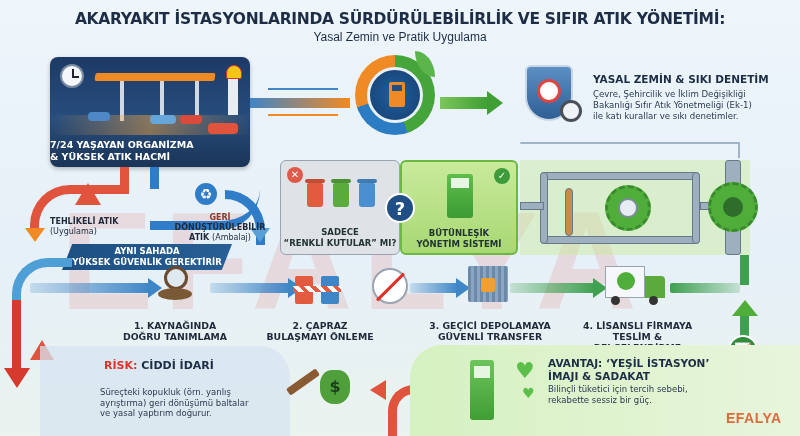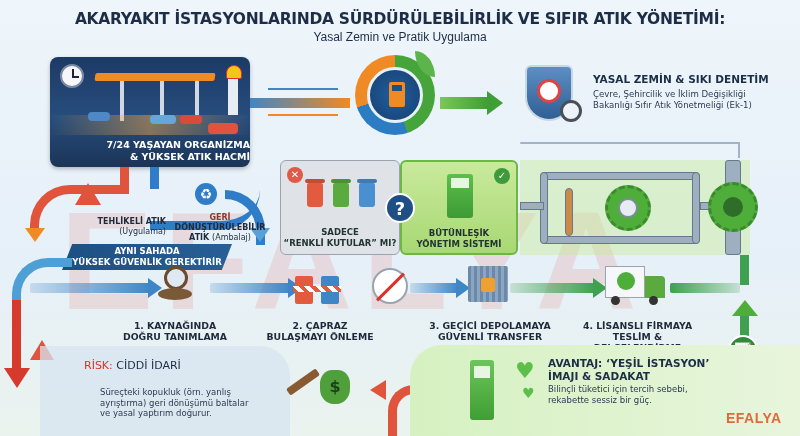--- a/index.html
+++ b/index.html
@@ -13,21 +13,21 @@
   .station{left:50px;top:57px;width:200px;height:110px;border-radius:8px;background:linear-gradient(180deg,#1d3a66 0%,#274d7d 55%,#1b3457 100%);overflow:hidden;box-shadow:0 2px 4px rgba(0,0,0,.25)}
   .canopy{left:45px;top:16px;width:120px;height:8px;background:#f08a24;border-radius:2px;transform:skewX(-8deg)}
   .canopy-pole{width:4px;height:40px;background:#cfd8e3;top:24px}
   .clock{left:10px;top:7px;width:24px;height:24px;border-radius:50%;background:#f4f6f9;border:2px solid #7b8aa0}
   .clock:before{content:"";position:absolute;left:10px;top:3px;width:2px;height:9px;background:#223}
   .clock:after{content:"";position:absolute;left:10px;top:10px;width:7px;height:2px;background:#223}
   .shell{left:176px;top:8px;width:16px;height:14px;background:#f5c518;border-radius:8px 8px 2px 2px;border:1px solid #d33}
   .sign{left:178px;top:22px;width:10px;height:36px;background:#e8edf3}
   .car{height:9px;border-radius:4px}
   .road{left:0;top:58px;width:200px;height:20px;background:linear-gradient(90deg,rgba(255,170,60,.0),rgba(255,170,60,.45),rgba(255,170,60,.0))}
-  .station-label{left:0;top:82px;width:200px;text-align:right;color:#fff;font-weight:bold;font-size:9.5px;line-height:12px}
+  .station-label{left:0;top:82px;width:200px;text-align:left;color:#fff;font-weight:bold;font-size:9.5px;line-height:12px}
   
   .gear{left:355px;top:55px;width:80px;height:80px;border-radius:50%;background:conic-gradient(#45a53a 0 45%,#2c7cc4 45% 70%,#f08a24 70% 100%);}
   .gear-inner{left:12px;top:12px;width:56px;height:56px;border-radius:50%;background:radial-gradient(#1f5fa0,#173f6f);border:3px solid #e8f1f8}
   .pump-ic{left:19px;top:12px;width:16px;height:25px;background:#f08a24;border-radius:2px}
   .pump-ic:before{content:"";position:absolute;left:3px;top:3px;width:10px;height:6px;background:#1f4f84}
   .leaf{left:60px;top:-4px;width:20px;height:26px;background:#5bb54a;border-radius:0 100% 0 100%}
   .arrow-line{height:4px}
   
   .shield{left:525px;top:65px;width:48px;height:56px;background:linear-gradient(#5d8fc4,#2f5f94);border-radius:6px 6px 24px 24px;border:2px solid #c9d6e4}
   .shield-seal{left:10px;top:12px;width:24px;height:24px;border-radius:50%;background:#fff;border:3px solid #d44}
@@ -46,31 +46,31 @@
   .card-label{width:100%;text-align:center;font-weight:bold;font-size:8.5px;line-height:11px;color:#233}
   .gpump{left:45px;top:12px;width:26px;height:44px;background:linear-gradient(#5cbf4a,#3d9a35);border-radius:3px}
   .gpump:before{content:"";position:absolute;left:4px;top:4px;width:18px;height:10px;background:#e7f5e3}
   
   .pipe-panel{left:520px;top:160px;width:230px;height:95px;background:rgba(200,235,150,.45)}
   .pipe{background:#9eafbf;border:1px solid #66788a}
   .gear2{border-radius:50%;background:#4fae3a;border:3px dashed #3b8a2e}
   .gear2-inner{border-radius:50%;background:#e6ecf1;border:2px solid #7d8c99}
   .hazard{left:75px;top:183px;width:0;height:0;border-left:13px solid transparent;border-right:13px solid transparent;border-bottom:22px solid #e0533c}
   .recycle{left:195px;top:183px;width:22px;height:22px;border-radius:50%;background:#2f7cc8;color:#fff;font-size:14px;text-align:center;line-height:22px}
-  .hz-label{left:66px;top:217px;text-align:right;width:100px;font-size:8px;line-height:10px;font-weight:bold;color:#1e2a3a}
+  .hz-label{left:50px;top:217px;text-align:left;width:100px;font-size:8px;line-height:10px;font-weight:bold;color:#1e2a3a}
   .rc-label{left:160px;top:213px;width:120px;text-align:center;font-size:8px;line-height:10px;font-weight:bold;color:#1e2a3a}
   .banner{left:62px;top:244px;width:170px;height:26px;background:linear-gradient(90deg,#1d4f82,#275f96);color:#fff;font-weight:bold;font-size:8.5px;line-height:11px;text-align:center;padding-top:2px;clip-path:polygon(6% 0,100% 0,94% 100%,0 100%)}
   
   .step-icon{width:36px;height:36px}
   .step-label{text-align:center;font-weight:bold;font-size:9.3px;line-height:11px;color:#1e2a3a}
   .flow-arrow{height:10px;border-radius:2px}
   .flow-head{width:0;height:0;border-top:10px solid transparent;border-bottom:10px solid transparent}
   
   .risk-panel{left:40px;top:346px;width:250px;height:90px;background:rgba(215,228,240,.75);border-top-right-radius:30px}
-  .risk-title{left:84px;top:359px;font-weight:normal;font-size:11px;line-height:13px;color:#1c2d45}
+  .risk-title{left:104px;top:359px;font-weight:bold;font-size:11px;line-height:13px;color:#1c2d45}
   .risk-red{color:#e0302a}
   .risk-text{left:100px;top:387px;width:170px;font-size:8.5px;line-height:10.5px;color:#2a3a50}
   .adv-panel{left:410px;top:345px;width:390px;height:91px;background:linear-gradient(90deg,#d6f1c1,#e8f5dc);border-top-left-radius:32px}
   .adv-title{left:548px;top:357px;font-weight:bold;font-size:10.5px;line-height:12.5px;color:#1c2d45}
   .adv-text{left:548px;top:384px;font-size:8.5px;line-height:10.5px;color:#2a3a50}
   .brand{left:726px;top:410px;font-weight:bold;font-size:14px;color:#e06a3c;letter-spacing:.5px;font-family:"Liberation Sans",sans-serif}
 </style>
 </head>
 <body>
 
@@ -113,20 +113,21 @@
 <div class="abs flow-head" style="left:487px;top:91px;border-left:16px solid #3f9e34;border-top-width:12px;border-bottom-width:12px"></div>
 
 <div class="abs shield">
   <div class="abs shield-seal"></div>
 </div>
 <div class="abs magnifier"></div>
 <div class="abs legal-title">YASAL ZEMİN &amp; SIKI DENETİM</div>
 <div class="abs legal-text">
   <div>Çevre, Şehircilik ve İklim Değişikliği</div>
   <div>Bakanlığı Sıfır Atık Yönetmeliği (Ek-1)</div>
+  <div>ile katı kurallar ve sıkı denetimler.</div>
 </div>
 <div class="abs thin-line"></div>
 
 <div class="abs" style="left:120px;top:167px;width:9px;height:22px;background:#e0533c"></div>
 <div class="abs" style="left:150px;top:167px;width:9px;height:22px;background:#2f7cc8"></div>
 <div class="abs" style="left:30px;top:185px;width:99px;height:50px;border:9px solid #e0533c;border-right:none;border-bottom:none;border-radius:40px 0 0 0"></div>
 <div class="abs flow-head" style="left:25px;top:228px;border-left:10px solid transparent;border-right:10px solid transparent;border-top:14px solid #f08a24;border-bottom:none"></div>
 <div class="abs" style="left:150px;top:180px;width:110px;height:50px;border:9px solid #2f7cc8;border-left:none;border-top:none;border-radius:0 0 40px 0;border-right:none"></div>
 <div class="abs" style="left:225px;top:190px;width:40px;height:55px;border:9px solid #2f7cc8;border-left:none;border-bottom:none;border-radius:0 40px 0 0"></div>
 <div class="abs flow-head" style="left:250px;top:228px;border-left:10px solid transparent;border-right:10px solid transparent;border-top:14px solid #5aa0d8;border-bottom:none"></div>

